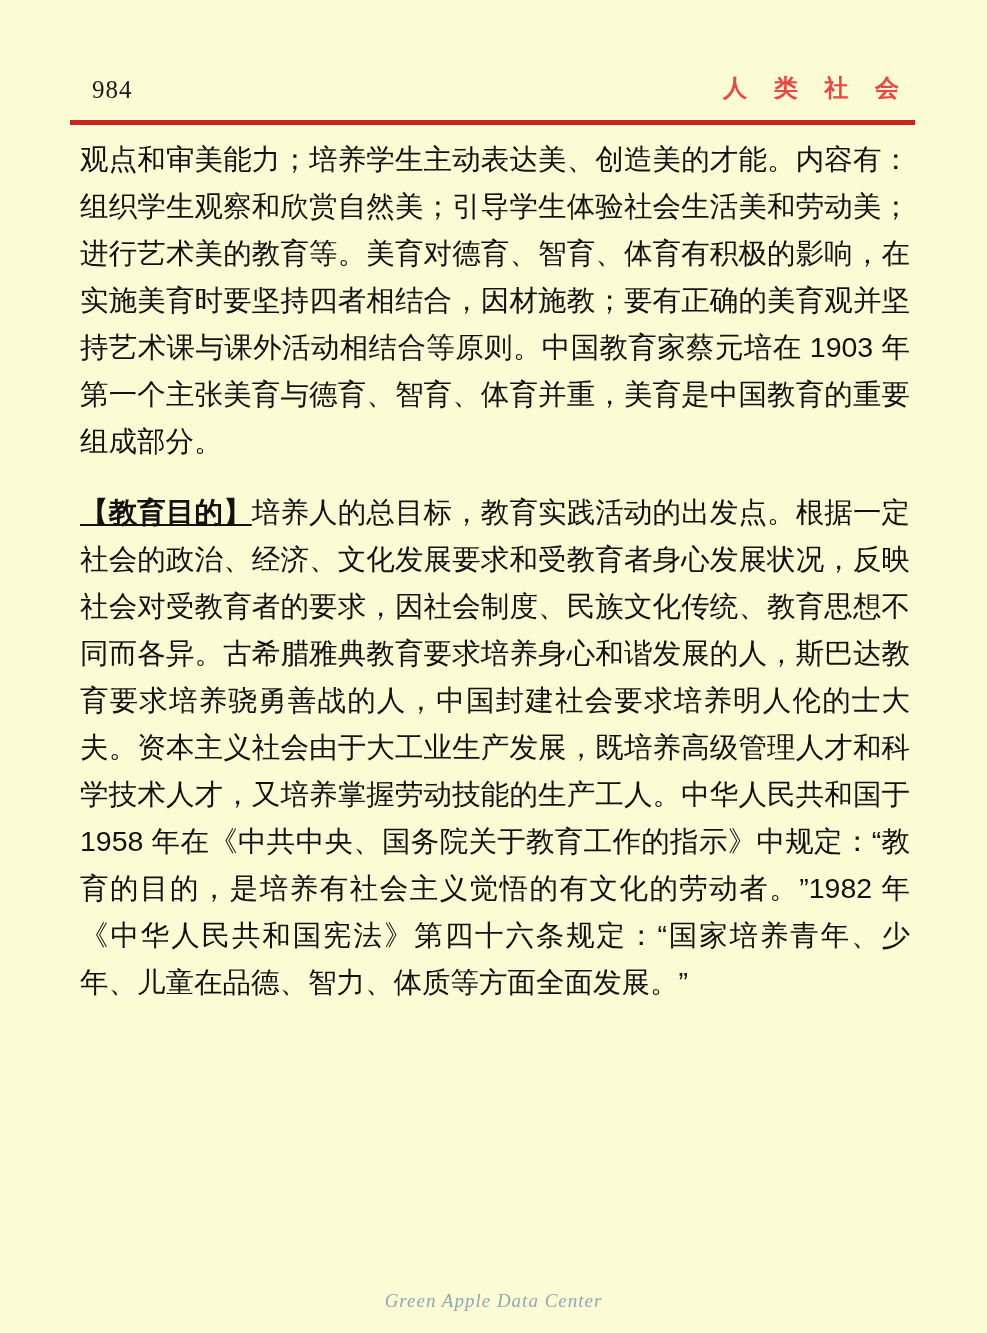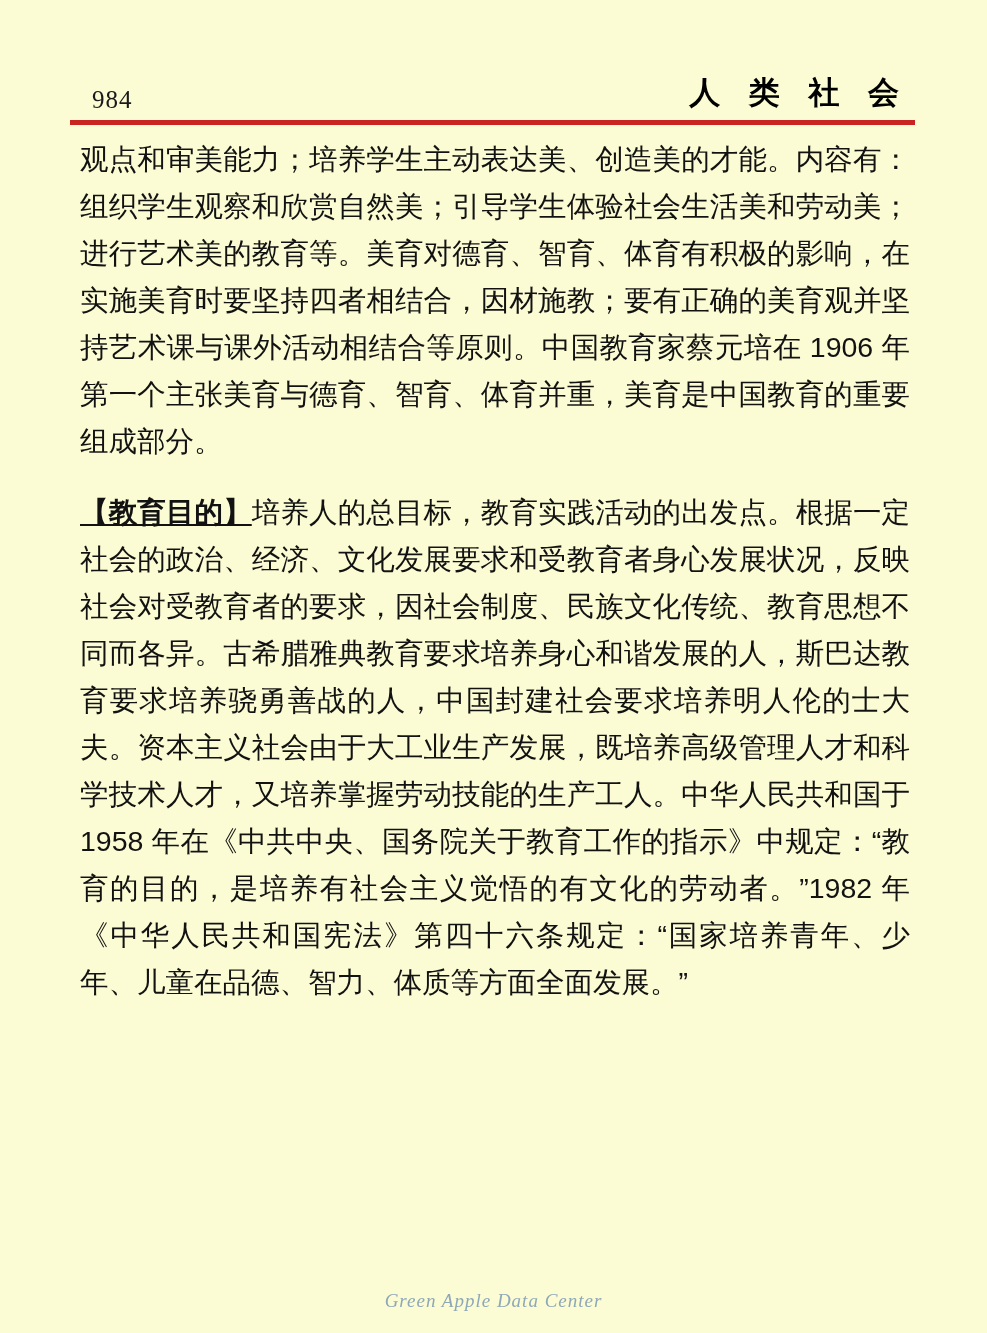--- a/index.html
+++ b/index.html
@@ -33,23 +33,23 @@
   }
   .folio {
     font-family: "Liberation Serif", serif;
     font-size: 25px;
     color: #1a1a1a;
     letter-spacing: 1px;
     padding-left: 22px;
   }
   .running-head {
     font-family: "Liberation Sans", sans-serif;
-    font-size: 31px;
+    font-size: 24px;
     font-weight: bold;
-    color: #000000;
+    color: #ef4444;
     letter-spacing: 10px;
     padding-right: 6px;
     margin-left: 22px;
   }
   .rule {
     position: absolute;
     left: 70px;
     top: 120px;
     width: 845px;
     height: 5px;
@@ -99,21 +99,21 @@
 
   <div class="header">
     <span class="folio">984</span>
     <span class="running-head">人 类 社 会</span>
   </div>
 
   <div class="rule" style="background: rgb(201, 36, 31);"></div>
 
   <div class="body-text">
 
-    <p class="para">观点和审美能力；培养学生主动表达美、创造美的才能。内容有：组织学生观察和欣赏自然美；引导学生体验社会生活美和劳动美；进行艺术美的教育等。美育对德育、智育、体育有积极的影响，在实施美育时要坚持四者相结合，因材施教；要有正确的美育观并坚持艺术课与课外活动相结合等原则。中国教育家蔡元培在 1906 年第一个主张美育与德育、智育、体育并重，美育是中国教育的重要组成部分。</p>
+    <p class="para">观点和审美能力；培养学生主动表达美、创造美的才能。内容有：组织学生观察和欣赏自然美；引导学生体验社会生活美和劳动美；进行艺术美的教育等。美育对德育、智育、体育有积极的影响，在实施美育时要坚持四者相结合，因材施教；要有正确的美育观并坚持艺术课与课外活动相结合等原则。中国教育家蔡元培在 1903 年第一个主张美育与德育、智育、体育并重，美育是中国教育的重要组成部分。</p>
 
     <p class="para gap"><span class="term">【教育目的】</span><span>培养人的总目标，教育实践活动的出发点。根据一定社会的政治、经济、文化发展要求和受教育者身心发展状况，反映社会对受教育者的要求，因社会制度、民族文化传统、教育思想不同而各异。古希腊雅典教育要求培养身心和谐发展的人，斯巴达教育要求培养骁勇善战的人，中国封建社会要求培养明人伦的士大夫。资本主义社会由于大工业生产发展，既培养高级管理人才和科学技术人才，又培养掌握劳动技能的生产工人。中华人民共和国于 1958 年在《中共中央、国务院关于教育工作的指示》中规定：“教育的目的，是培养有社会主义觉悟的有文化的劳动者。”1982 年《中华人民共和国宪法》第四十六条规定：“国家培养青年、少年、儿童在品德、智力、体质等方面全面发展。”</span></p>
 
 
   </div>
 
   <div class="watermark">Green Apple Data Center</div>
 
 </div>
 

